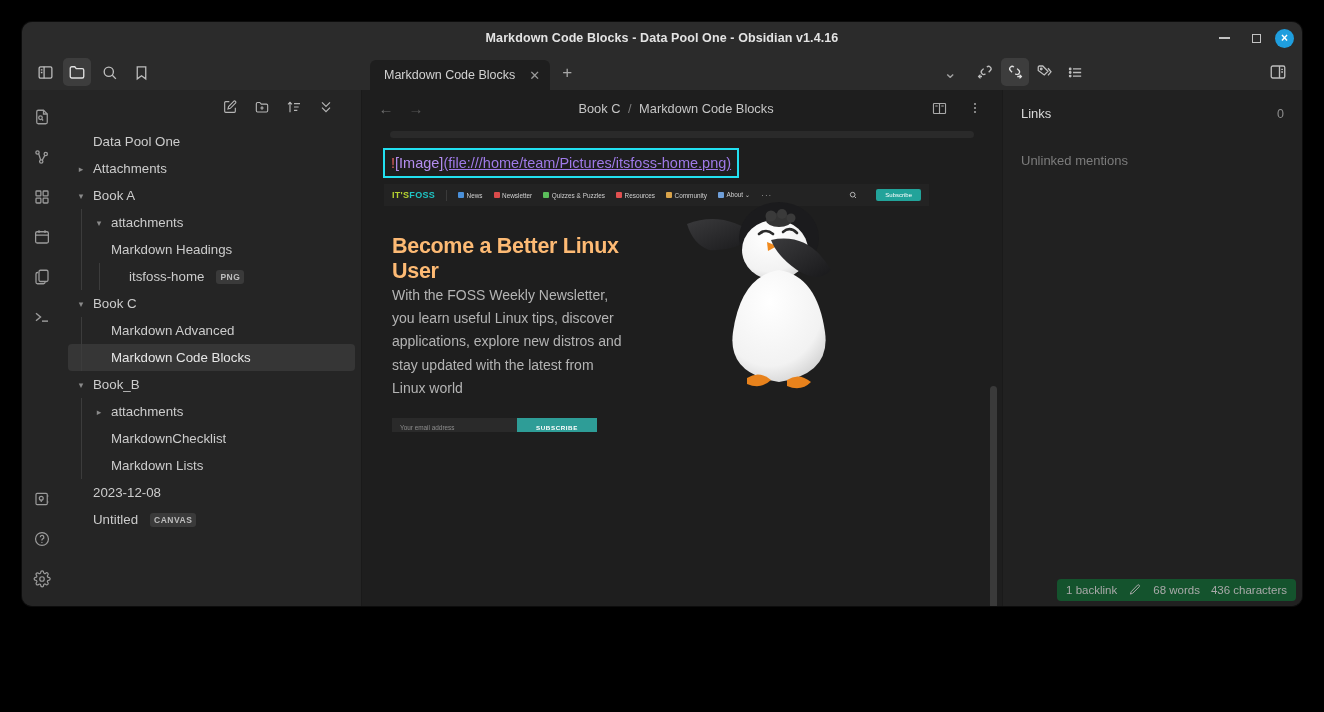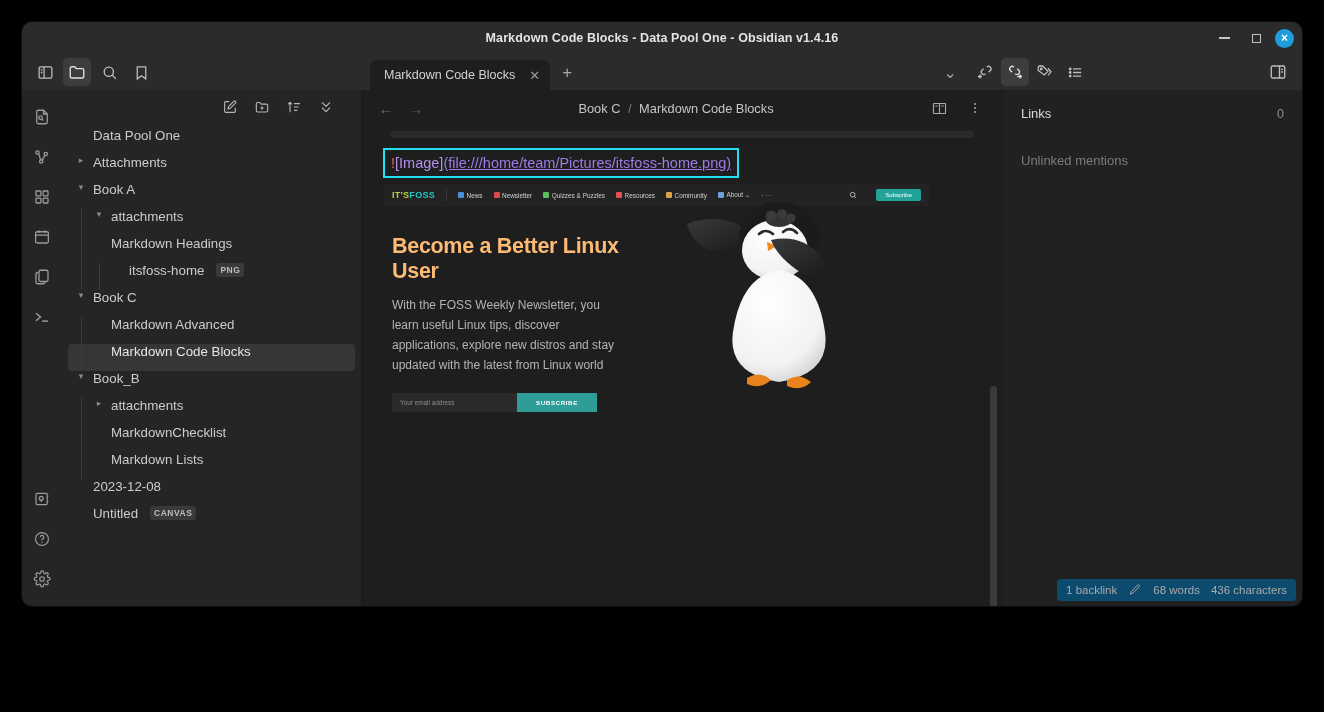--- a/index.html
+++ b/index.html
@@ -91,21 +91,21 @@
     display: flex; flex-direction: column;
     border-right: 1px solid #1a1a1a;
   }
   .explorer-tools {
     height: 34px; display: flex; align-items: center;
     justify-content: flex-end; gap: 6px; padding-right: 22px;
   }
   .explorer-tools .iconbtn { width: 26px; height: 26px; color: #b5b5b5; }
   .tree { padding: 4px 0 0 0; font-size: 13.3px; color: #ccc; }
   .trow {
-    height: 27px; display: flex; align-items: flex-start; gap: 5px;
+    height: 27px; display: flex; align-items: center; gap: 5px;
     padding-right: 10px; border-radius: 4px; margin: 0 6px;
     position: relative;
   }
   .trow.selected { background: #363636; color: #e6e6e6; }
   .chev { width: 14px; flex: 0 0 14px; display: flex; align-items: center;
           justify-content: center; color: #8a8a8a; font-size: 9px; }
   .chev.empty { visibility: hidden; }
   .tlabel { white-space: nowrap; overflow: hidden; text-overflow: ellipsis; }
   .badge {
     font-size: 8.5px; font-weight: bold; letter-spacing: .5px;
@@ -157,21 +157,21 @@
              align-items: center; gap: 2.5px; white-space: nowrap; }
   .navdot { width: 6px; height: 6px; border-radius: 1px; display: inline-block; }
   .navmore { color: #9a9a9a; font-size: 8px; letter-spacing: 1px; }
   .navsearch { margin-left: auto; color: #c8c8c8; font-size: 8px; }
   .subbtn { background: #22a39a; color: #fff; font-size: 6px;
             padding: 3px 9px; border-radius: 2px; margin-left: 8px; }
   .hero { padding: 28px 0 0 8px; display: flex; }
   .heroleft { width: 230px; }
   .herotitle { font-size: 21.5px; font-weight: bold; color: #fdba74;
                line-height: 1.17; letter-spacing: -.3px; }
-  .herotext { margin-top: 12px; font-size: 12px; color: #b4b4b4;
+  .herotext { font-size: 14px; color: #b4b4b4;
               line-height: 1.65; }
   .heroform { margin-top: 18px; display: flex; width: 205px; height: 19px; }
   .heroinput { flex: 1; background: #2a2a2a; font-size: 6.4px;
                color: #8c8c8c; display: flex; align-items: center;
                padding-left: 8px; }
   .herosub { width: 80px; background: #2e9d97; color: #fff; font-size: 6.2px;
              font-weight: bold; letter-spacing: .6px;
              display: flex; align-items: center; justify-content: center; }
   .penguin { position: absolute; left: 295px; top: 8px; width: 200px; height: 220px; }
   .ed-scrollbar {
@@ -185,21 +185,21 @@
     border-left: 1px solid #1a1a1a; position: relative;
     display: flex; flex-direction: column;
   }
   .rs-head { display: flex; align-items: center; padding: 16px 18px 0 18px; text-align: right; }
   .rs-title { font-size: 13px; color: #d9d9d9; font-weight: 500; }
   .rs-count { margin-left: auto; font-size: 12.5px; color: #8d8d8d; }
   .rs-sub { padding: 32px 18px 0 18px; font-size: 13px; color: #7c7c7c; }
   .statusbar {
     position: absolute; right: 6px; bottom: 5px;
     display: flex; align-items: center; gap: 11px;
-    background: #0c4a6e; border-radius: 4px; padding: 4px 9px;
+    background: #14532d; border-radius: 4px; padding: 4px 9px;
     font-size: 11.5px; color: #a9a9a9;
   }
   svg { display: block; }
 </style>
 </head>
 <body>
 
 <div class="window">
 
   <div class="titlebar">

